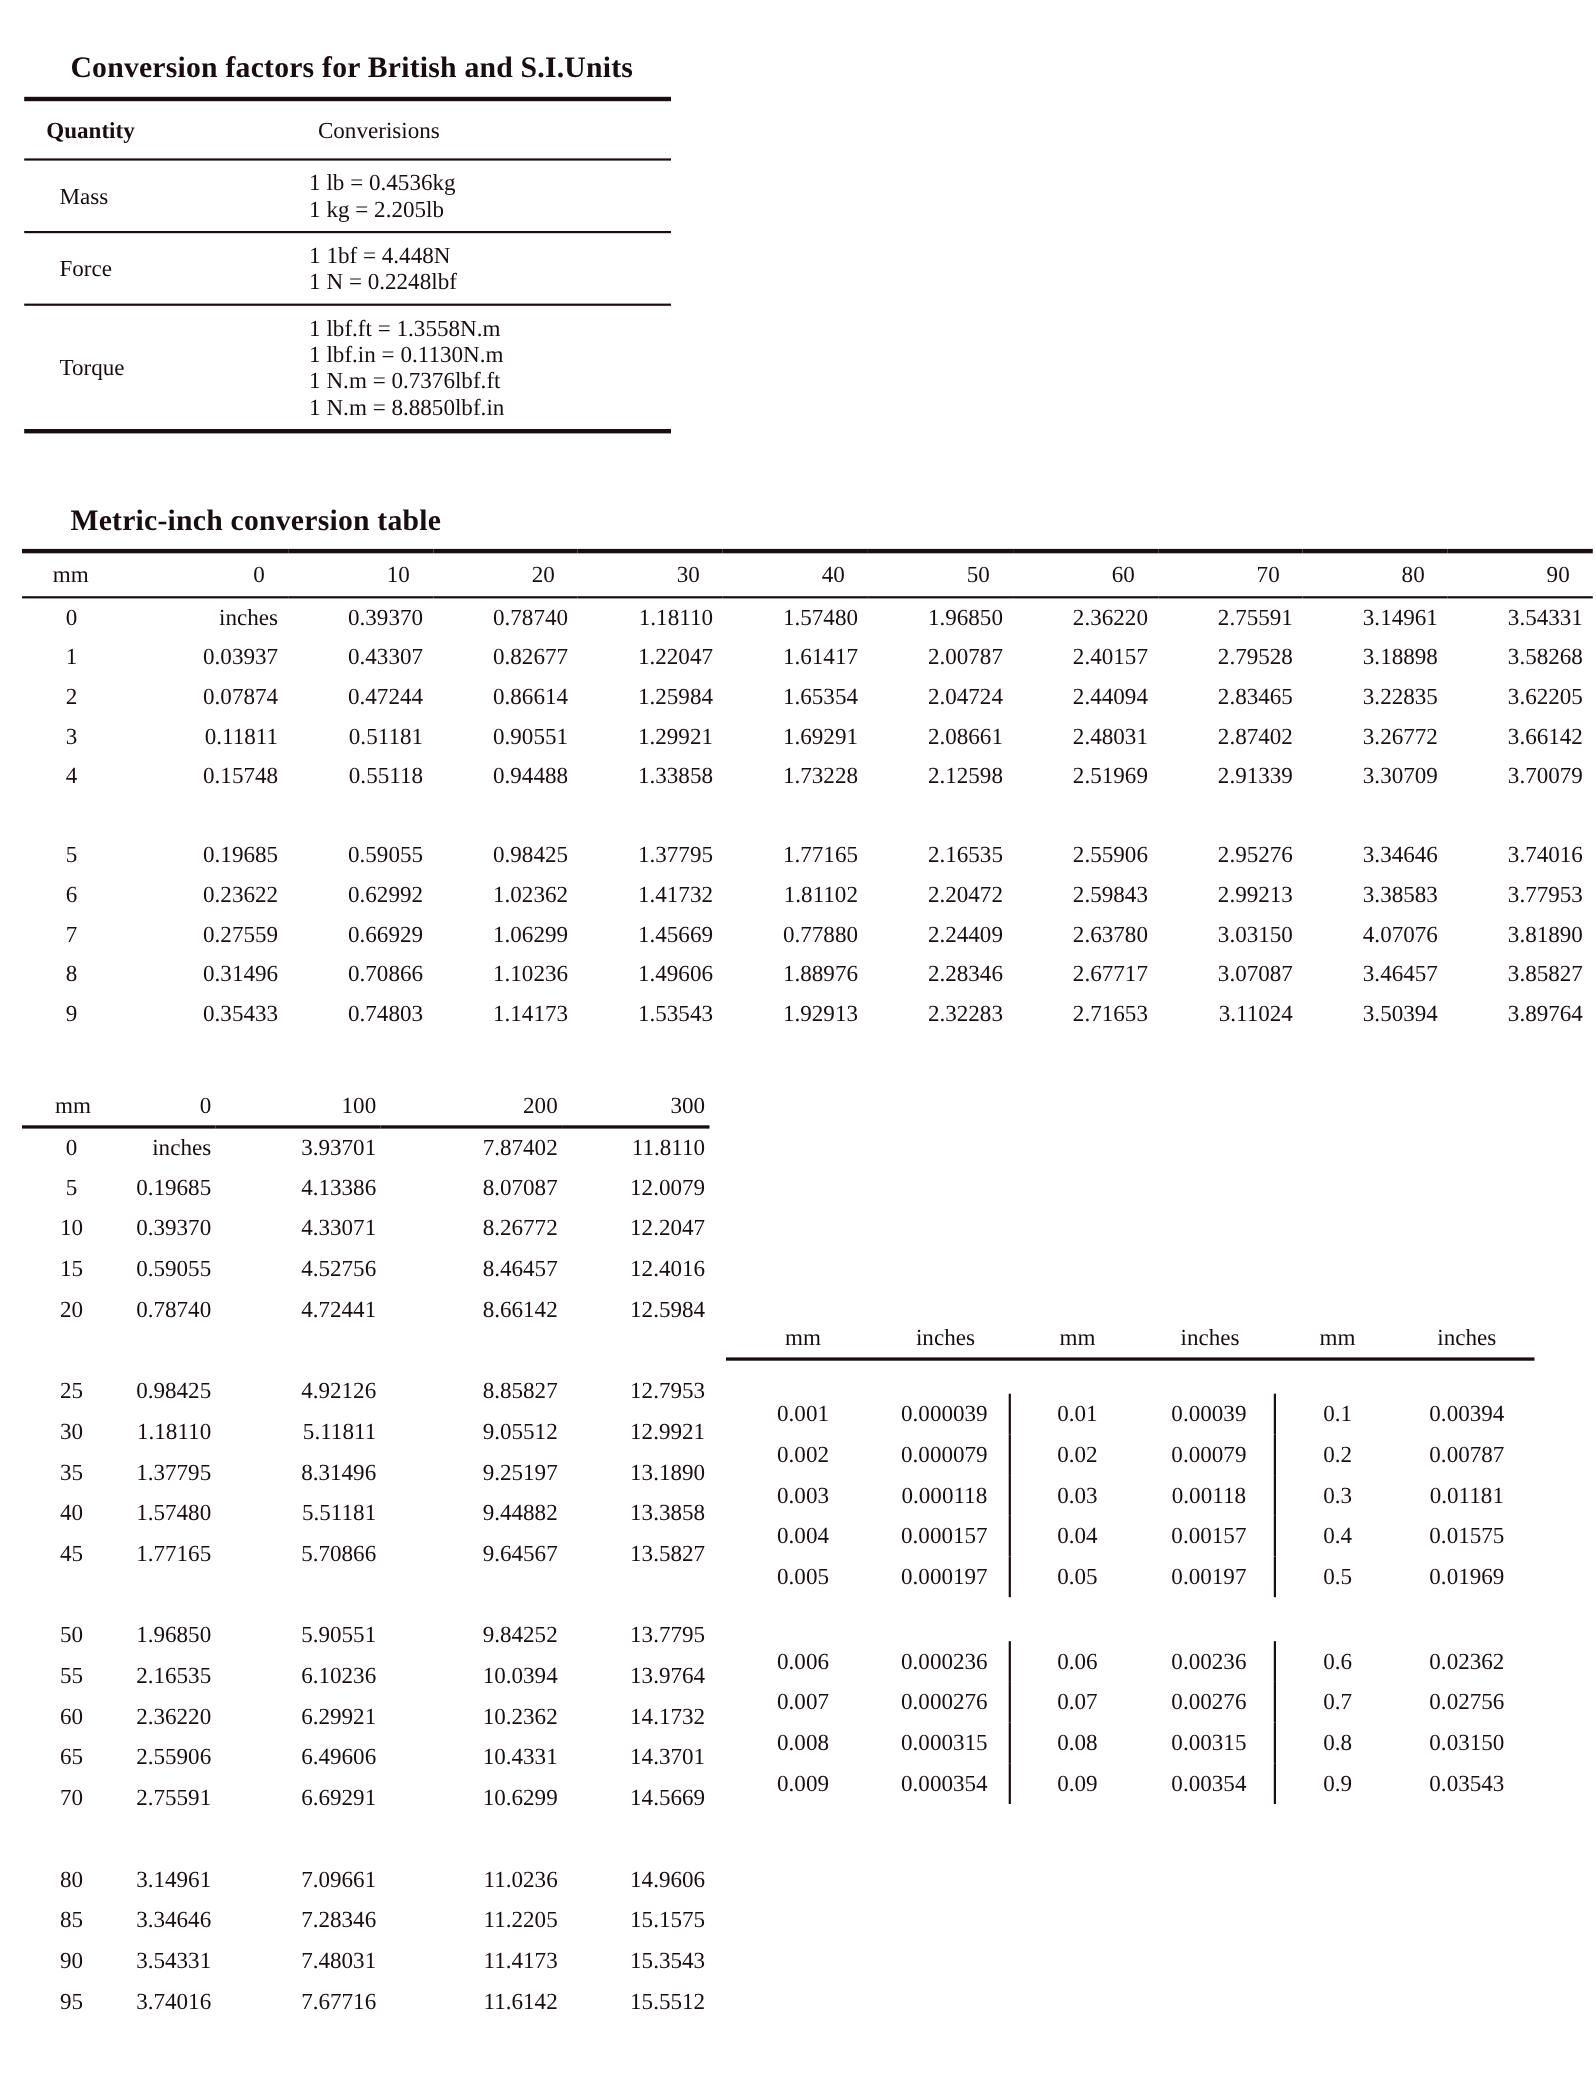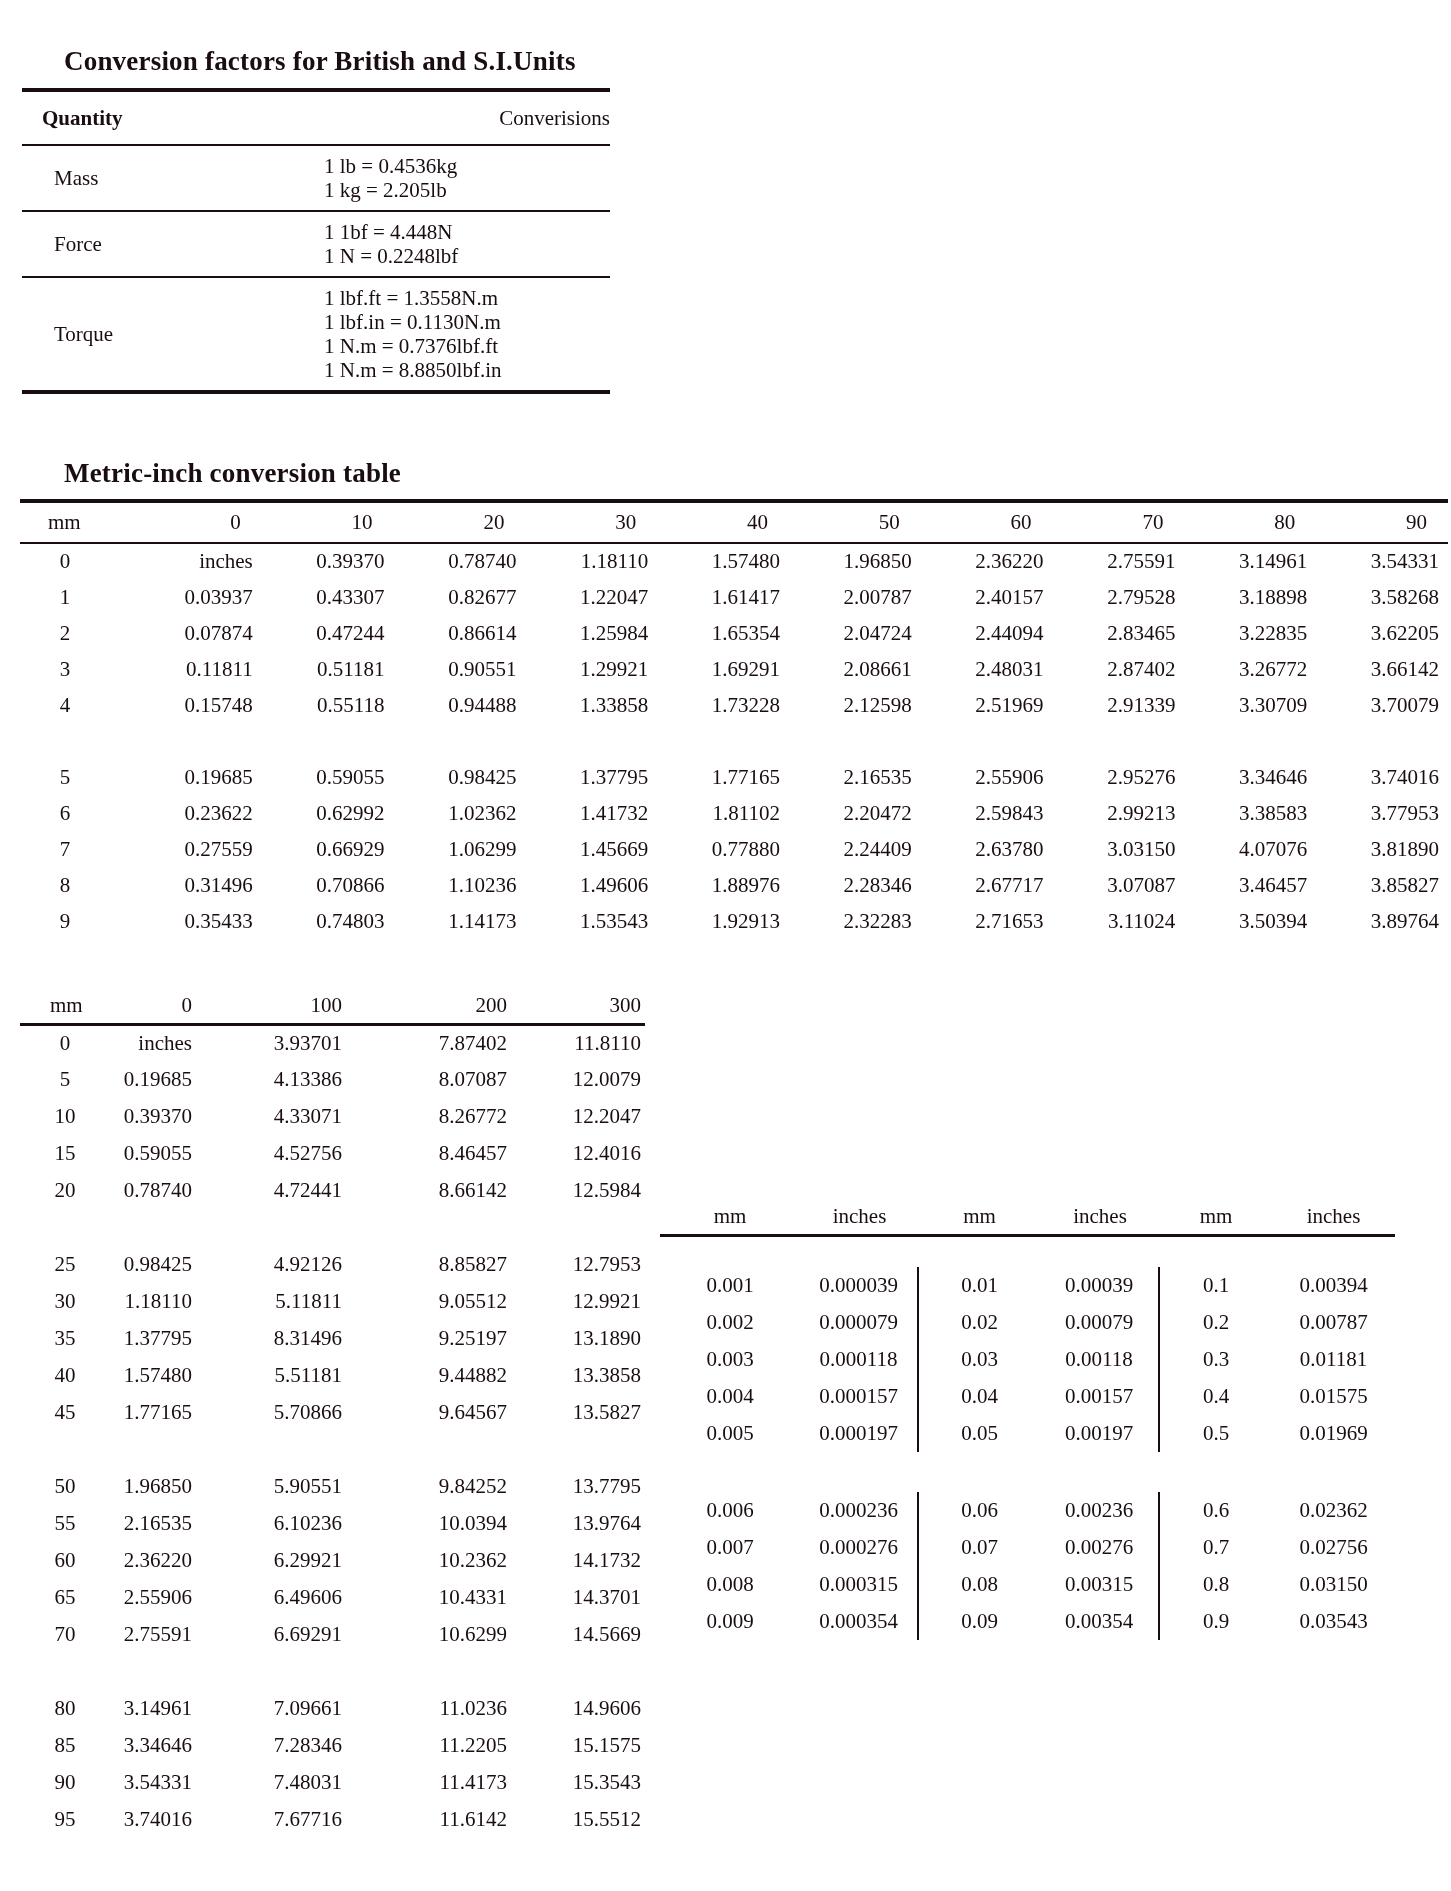--- a/index.html
+++ b/index.html
@@ -26,27 +26,27 @@
   #t1 {
     left:22px; top:88px; width:588px;
     border-collapse:collapse;
     border-top:4px solid #190d10;
     border-bottom:4px solid #190d10;
     font-size:21px;
   }
   #t1 th { font-weight:normal; text-align:left; }
   #t1 thead th { height:55px; border-bottom:2px solid #190d10; vertical-align:middle; }
   #t1 th.qty-h { width:258px; padding-left:20px;font-weight:bold; }
-  #t1 th.conv-h { padding-left:9px;text-align:right; }
+  #t1 th.conv-h { padding-left:9px; }
   #t1 tbody tr { border-bottom:2px solid #190d10; }
   #t1 tbody tr:last-child { border-bottom:none; }
   #t1 td { vertical-align:middle; }
   #t1 td.qty { padding-left:32px;margin-top:10px; }
   #t1 td.conv { padding:8px 0 8px 1px; }
-  #t1 td.conv div { line-height:24px;margin-left:43px; }
+  #t1 td.conv div { line-height:24px; }
   #t1 tr.r-mass td, #t1 tr.r-force td { height:65px; }
   #t1 tr.r-torque td { height:110px; }
 
   
   #tA {
     left:20px; top:499px; width:1428px;
     border-collapse:collapse; table-layout:fixed;
     border-top:4px solid #190d10;
     font-size:21px;
   }

